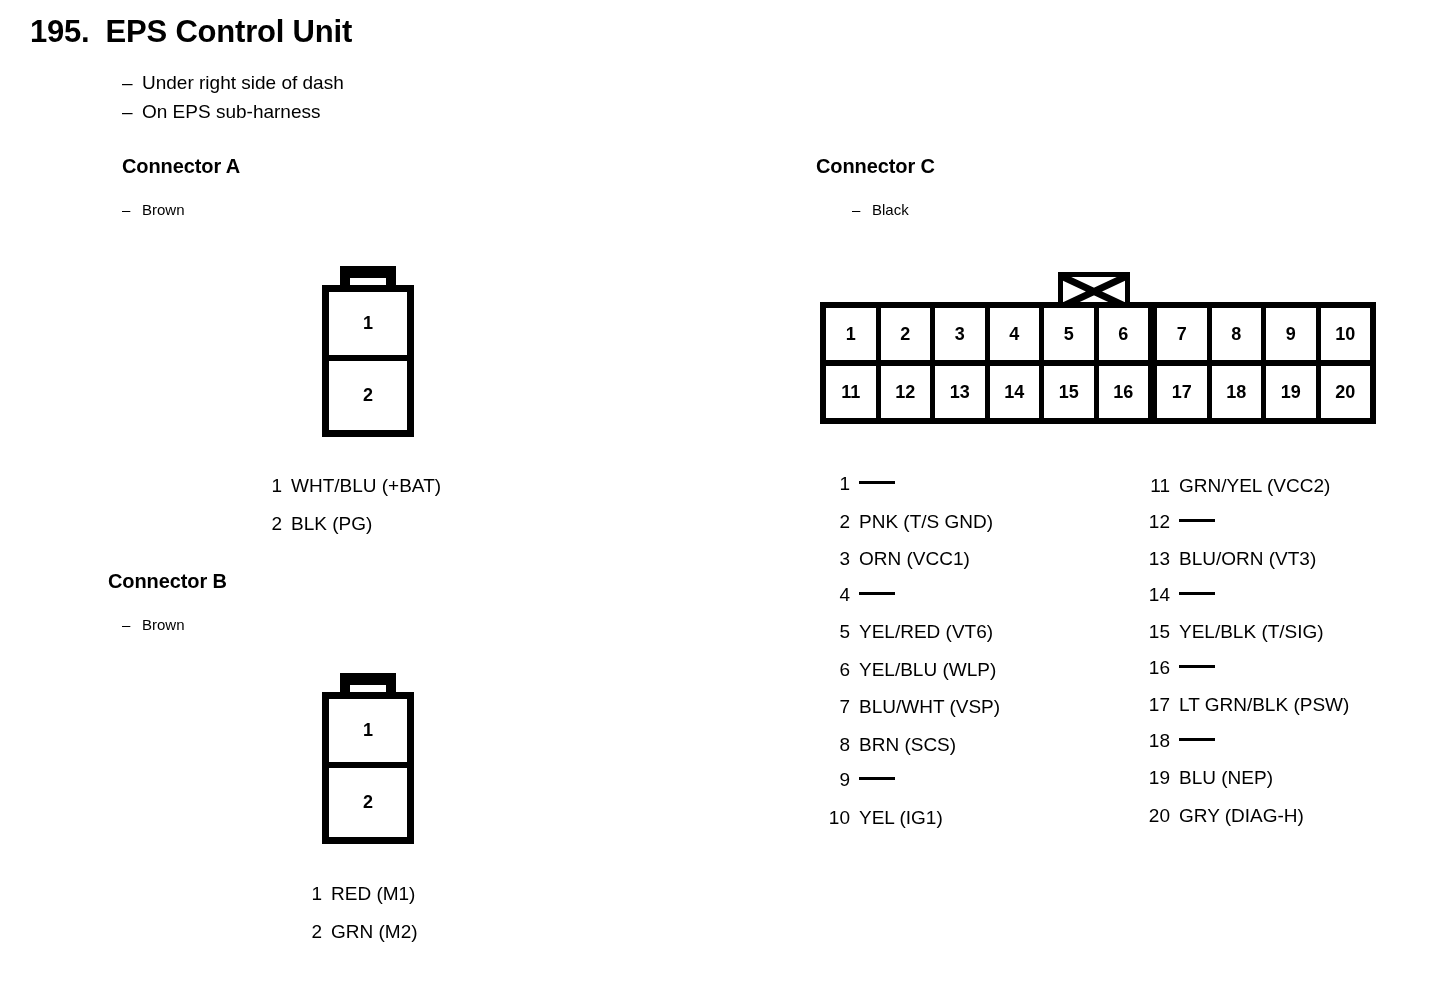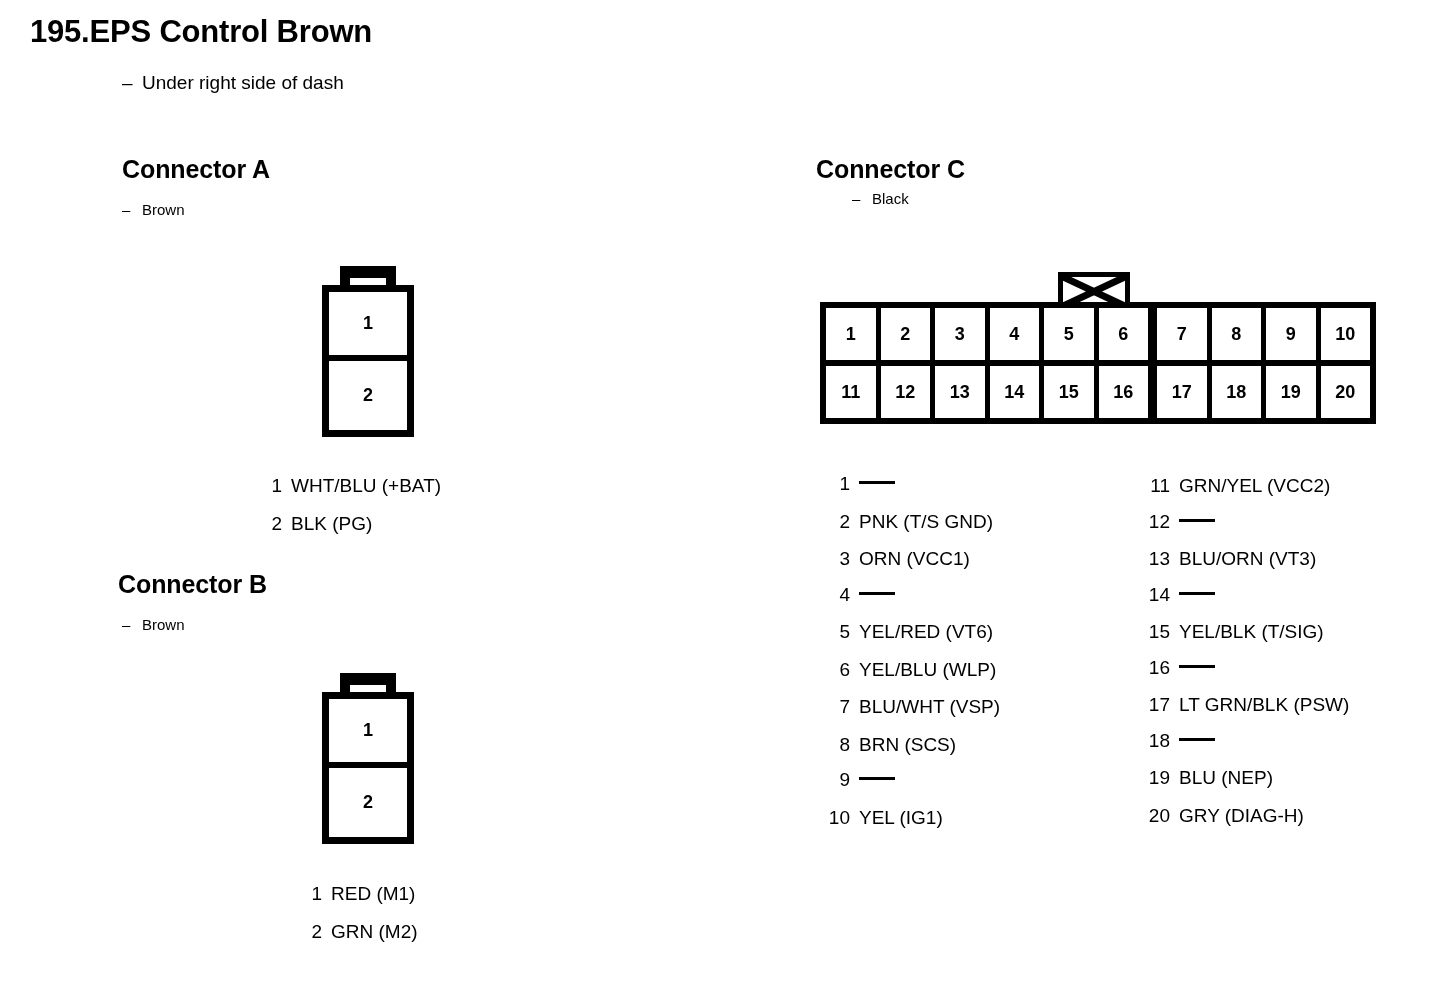--- a/index.html
+++ b/index.html
@@ -18,35 +18,35 @@
 
   
   .page-title {
     position: absolute;
     left: 30px; top: 14px;
     font-size: 31px;
     font-weight: bold;
     letter-spacing: -0.2px;
     white-space: nowrap;
   }
-  .page-title .num { margin-right: 0; }
+  .page-title .num { margin-right: 16px; }
 
   .note-list {
     position: absolute;
     left: 122px; top: 68px;
     font-size: 19px;
     line-height: 29px;
   }
   .note-line { white-space: nowrap; }
   .note-line .dash { display: inline-block; width: 20px; }
 
   
   .sec-title {
     position: absolute;
-    font-size: 25px;
+    font-size: 20px;
     font-weight: bold;
     white-space: nowrap;
     letter-spacing: -0.1px;
   }
   .sec-color {
     position: absolute;
     font-size: 15px;
     white-space: nowrap;
   }
   .sec-color .dash { display: inline-block; width: 20px; }
@@ -141,26 +141,29 @@
     font-weight: bold;
     border-right: 5px solid #000;
   }
   .connc-cell:last-child { border-right: none; }
   .connc-cell.group-edge { border-right-width: 9px; }
 </style>
 </head>
 <body>
 
 <div class="page-title">
-  <span class="num">195.</span><span>EPS Control Brown</span>
+  <span class="num">195.</span><span>EPS Control Unit</span>
 </div>
 
 <div class="note-list">
   <div class="note-line">
     <span class="dash">–</span><span>Under right side of dash</span>
+  </div>
+  <div class="note-line">
+    <span class="dash">–</span><span>On EPS sub-harness</span>
   </div>
 </div>
 
 <div class="sec-title" style="left:122px; top:155px;">Connector A</div>
 <div class="sec-color" style="left:122px; top:201px;">
   <span class="dash">–</span><span>Brown</span>
 </div>
 
 <div class="conn2" id="connector-a-diagram" style="left:322px; top:266px;">
   <div class="conn2-tab"></div>
@@ -174,21 +177,21 @@
   <div class="pin-row">
     <span class="pin-num">1</span>
     <span class="pin-desc">WHT/BLU (+BAT)</span>
   </div>
   <div class="pin-row">
     <span class="pin-num">2</span>
     <span class="pin-desc">BLK (PG)</span>
   </div>
 </div>
 
-<div class="sec-title" style="left:118px; top:570px;">Connector B</div>
+<div class="sec-title" style="left:108px; top:570px;">Connector B</div>
 <div class="sec-color" style="left:122px; top:616px;">
   <span class="dash">–</span><span>Brown</span>
 </div>
 
 <div class="conn2" id="connector-b-diagram" style="left:322px; top:673px;">
   <div class="conn2-tab"></div>
   <div class="conn2-body">
     <div class="conn2-cell top">1</div>
     <div class="conn2-cell">2</div>
   </div>
@@ -199,21 +202,21 @@
     <span class="pin-num">1</span>
     <span class="pin-desc">RED (M1)</span>
   </div>
   <div class="pin-row">
     <span class="pin-num">2</span>
     <span class="pin-desc">GRN (M2)</span>
   </div>
 </div>
 
 <div class="sec-title" style="left:816px; top:155px;">Connector C</div>
-<div class="sec-color" style="left:852px; top:190px;">
+<div class="sec-color" style="left:852px; top:201px;">
   <span class="dash">–</span><span>Black</span>
 </div>
 
 <div id="connector-c-diagram">
   <div class="connc-tab">
     <svg width="62" height="29" viewBox="0 0 62 29" aria-hidden="true">
       <path d="M0,0 L62,29 M62,0 L0,29" stroke="#000" stroke-width="7" fill="none"></path>
     </svg>
   </div>
   <div class="connc-body">

